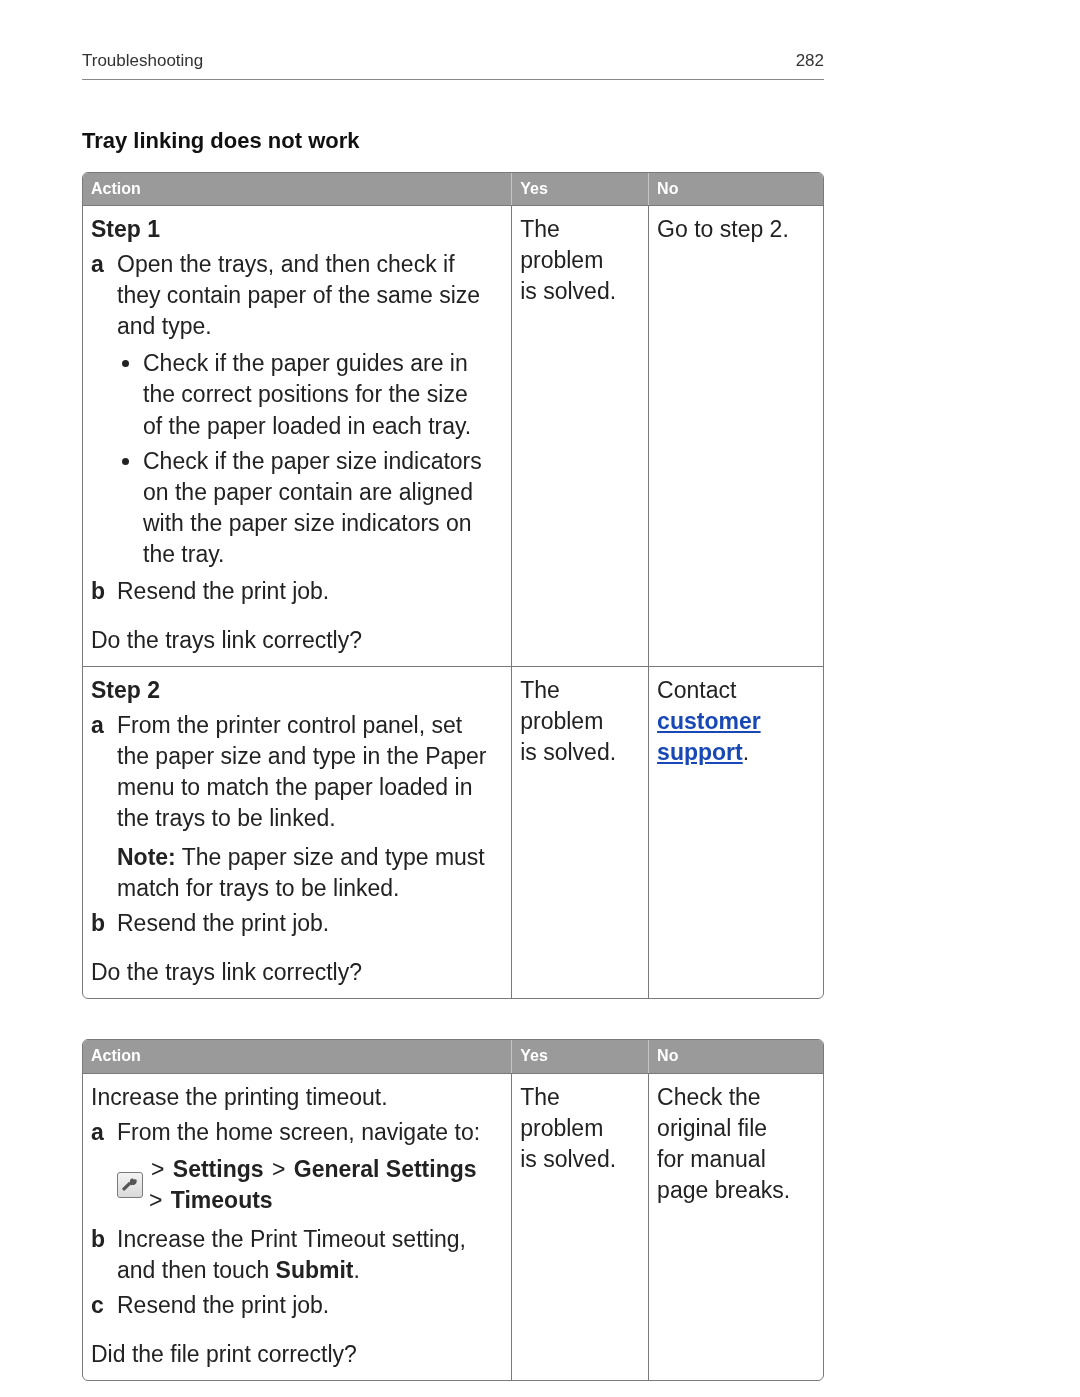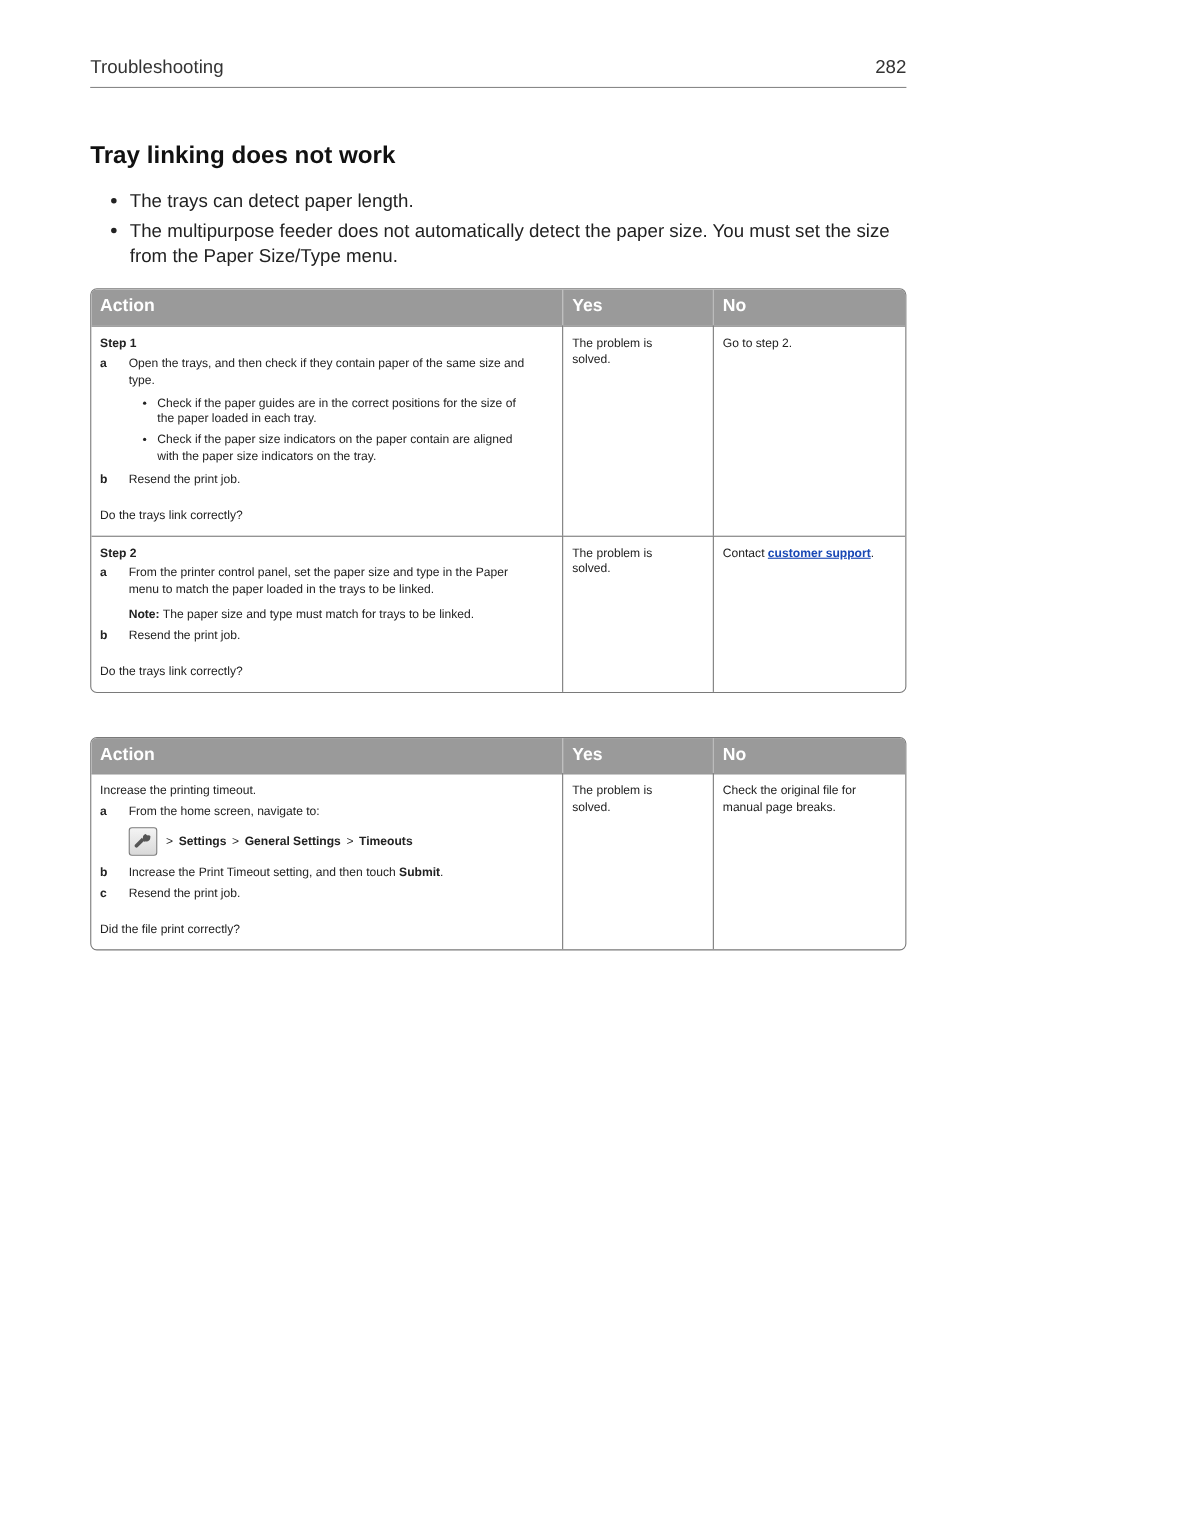--- a/index.html
+++ b/index.html
@@ -78,21 +78,21 @@
     padding: 5px 8px 6px 8px;
     border-right: 1px solid #c4c4c4;
   }
   table.tshoot th:last-child { border-right: none; }
 
   table.tshoot td {
     vertical-align: top;
     padding: 8px 24px 10px 8px;
     border-top: 1px solid var(--border);
     border-right: 1px solid var(--border);
-    font-size: 11px;
+    font-size: 23px;
   }
   table.tshoot td:last-child { border-right: none; }
 
   col.action { width: 58%; }
   col.yes    { width: 18.5%; }
   col.no     { width: 23.5%; }
 
   .step-title {
     font-weight: 700;
     margin-bottom: 4px;
@@ -162,24 +162,20 @@
 
 <div class="page">
 
   <div class="runhead">
     <span>Troubleshooting</span>
     <span>282</span>
   </div>
 
   <h2 class="section">Tray linking does not work</h2>
 
-  <ul class="bullets">
-    <li>The trays can detect paper length.</li>
-    <li>The multipurpose feeder does not automatically detect the paper size. You must set the size from the Paper Size/Type menu.</li>
-  </ul>
 
   <table class="tshoot">
     <colgroup>
       <col class="action">
         <col class="yes">
         <col class="no">
     </colgroup>
     <thead>
       <tr>
         <th>Action</th>

